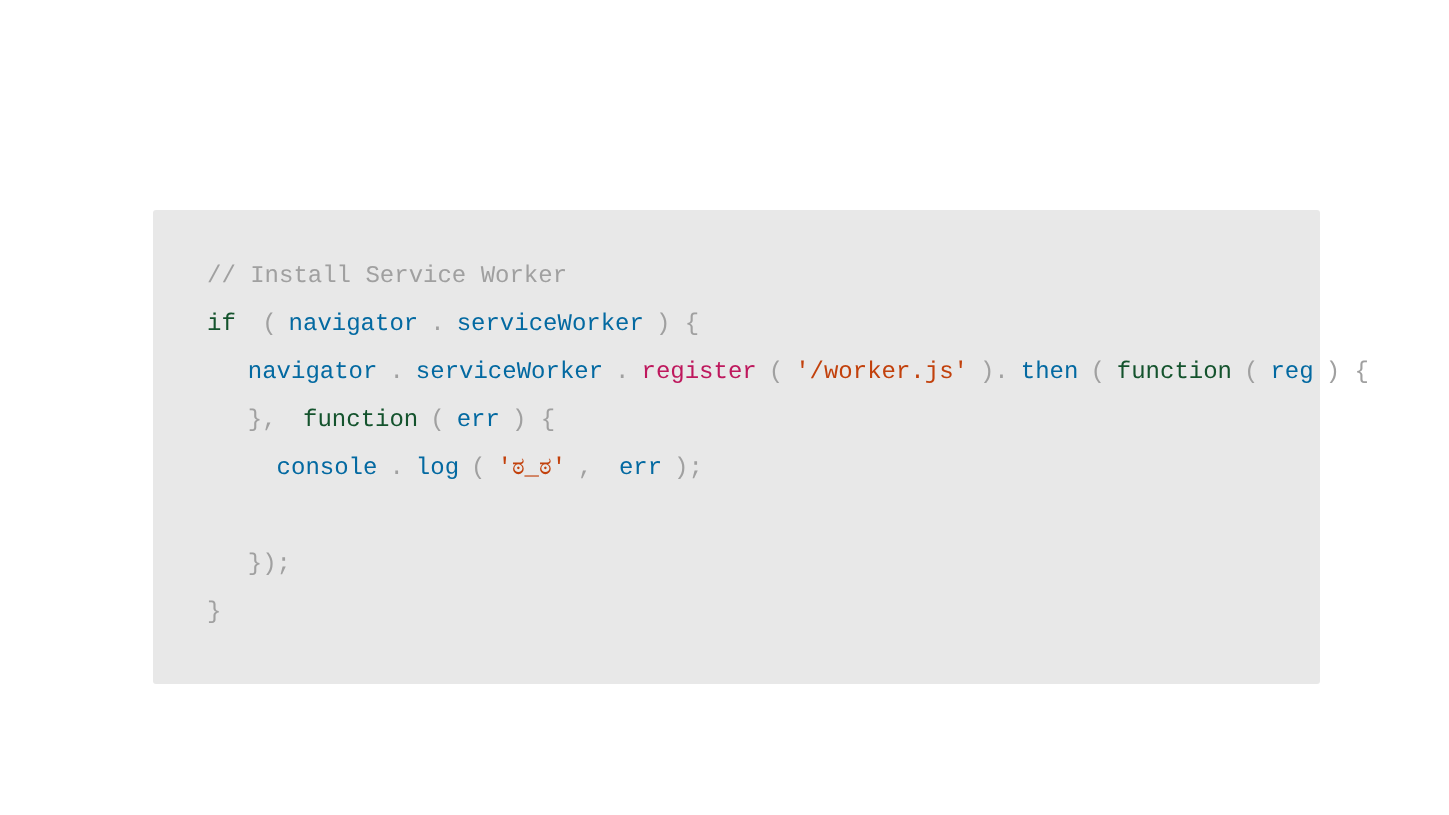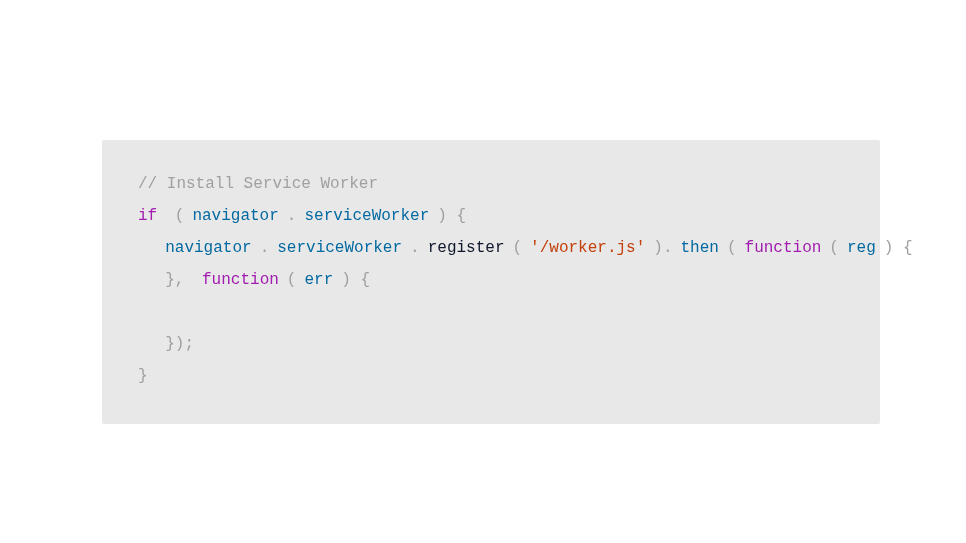--- a/index.html
+++ b/index.html
@@ -23,30 +23,31 @@
       font-family: "SFMono-Regular", Consolas, "Liberation Mono", Menlo, monospace;
       font-size: 16px;
       line-height: 1.75;
       color: #4a4a4a;
       border-radius: 2px;
     }
     .code-line {
       white-space: pre;
     }
     .comment { color: #a0a0a0; }
-    .keyword { color: #a21caf; }
+    .keyword { color: #14532d; }
     .punct { color: #a0a0a0; }
     .ident { color: #0369a1; }
-    .method { color: #0f172a; }
+    .method { color: #be185d; }
     .string { color: #c2410c; }
   </style>
 </head>
 <body>
 
 <div class="code-block">
   <div class="code-line"><span class="comment">// Install Service Worker</span></div>
   <div class="code-line"><span class="keyword">if</span><span class="punct"> (</span><span class="ident">navigator</span><span class="punct">.</span><span class="ident">serviceWorker</span><span class="punct">) {</span></div>
   <div class="code-line"><span>  </span><span class="ident">navigator</span><span class="punct">.</span><span class="ident">serviceWorker</span><span class="punct">.</span><span class="method">register</span><span class="punct">(</span><span class="string">'/worker.js'</span><span class="punct">).</span><span class="ident">then</span><span class="punct">(</span><span class="keyword">function</span><span class="punct">(</span><span class="ident">reg</span><span class="punct">) {</span></div>
   <div class="code-line"><span>  </span><span class="punct">}, </span><span class="keyword">function</span><span class="punct">(</span><span class="ident">err</span><span class="punct">) {</span></div>
+  <div class="code-line"><span>    </span><span class="ident">console</span><span class="punct">.</span><span class="ident">log</span><span class="punct">(</span><span class="string">'ಠ_ಠ'</span><span class="punct">, </span><span class="ident">err</span><span class="punct">);</span></div>
   <div class="code-line">&nbsp;</div>
   <div class="code-line"><span>  </span><span class="punct">});</span></div>
   <div class="code-line"><span class="punct">}</span></div>
 </div>
 
 </body></html>

